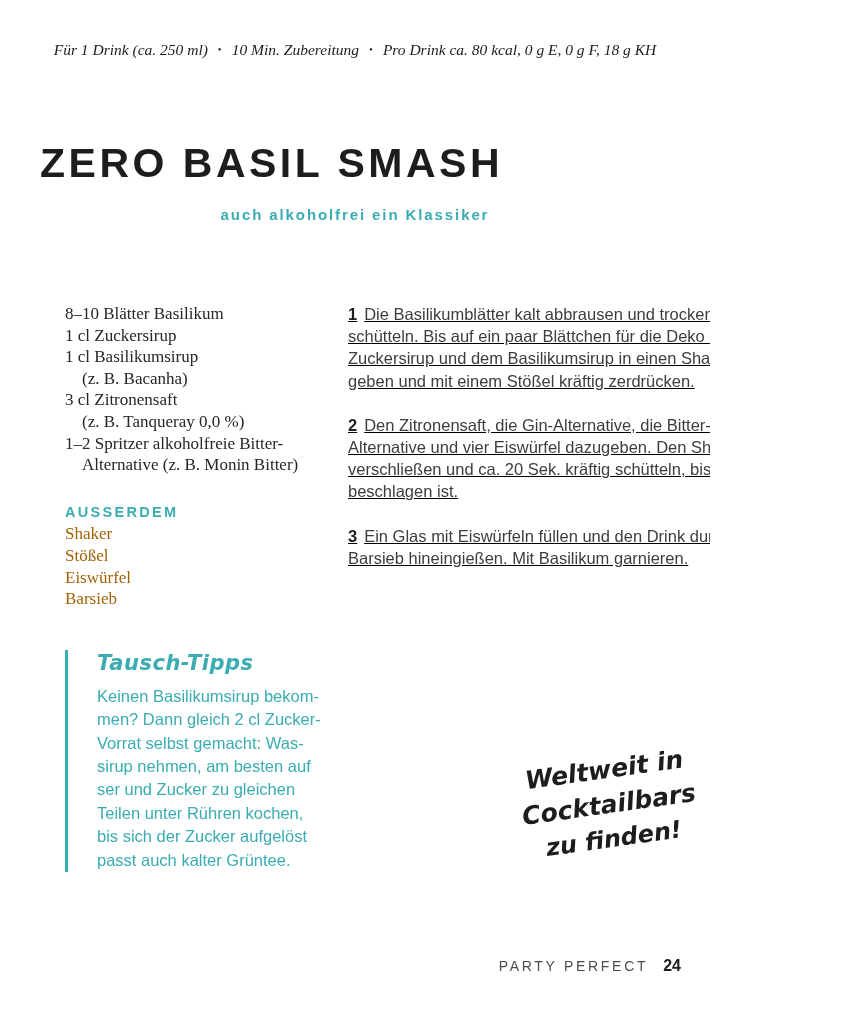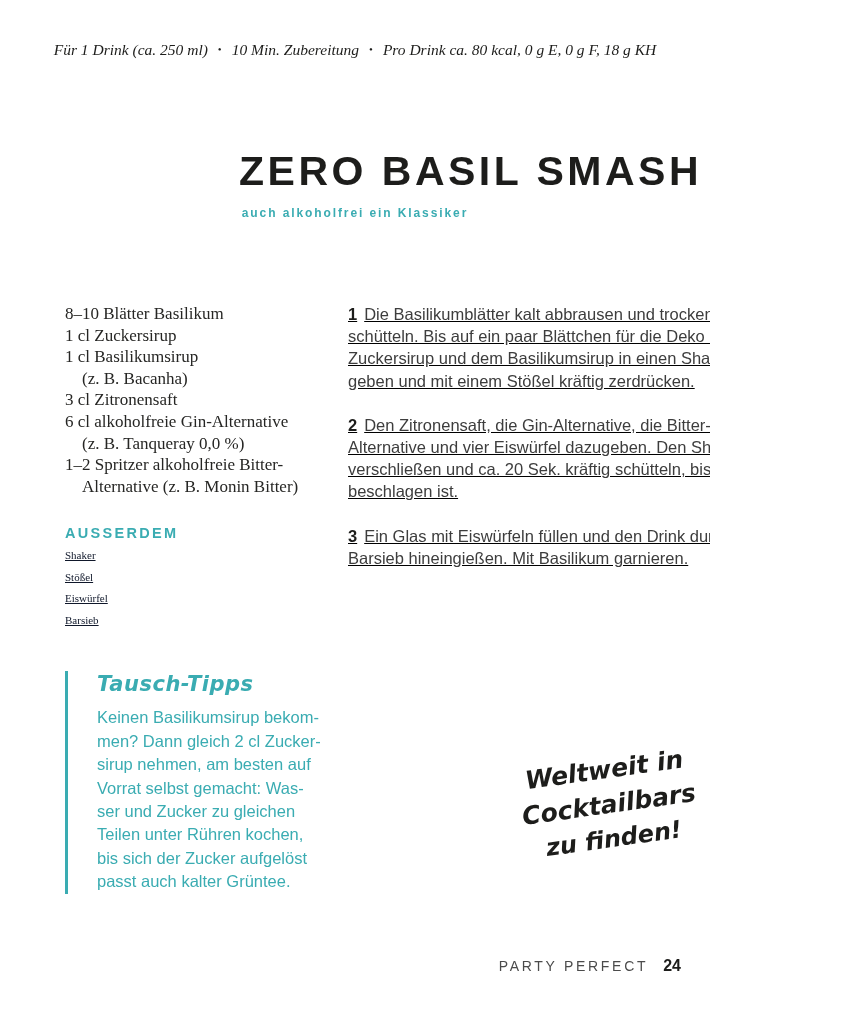--- a/index.html
+++ b/index.html
@@ -30,33 +30,34 @@
     font-style: normal;
     font-size: 11px;
     vertical-align: 2px;
     color: #1d1d1b;
   }
 
   
   .title {
     position: absolute;
     top: 140px; left: 0; right: 0;
-    margin: 8px;
-    text-align: right;
+    margin: 0;
+    text-align: left;
     font-size: 41px;
     font-weight: bold;
     letter-spacing: 3.5px;
     color: #1d1d1b;
     line-height: 46px;
+    padding-left: 40px;
   }
   .subtitle {
     position: absolute;
     top: 206px; left: 0; right: 0;
     text-align: center;
-    font-size: 12px;
+    font-size: 15px;
     font-weight: bold;
     letter-spacing: 1.9px;
     color: #3aacb2;
   }
 
   
   .left-col { position: absolute; left: 65px; top: 303px; width: 272px; }
   .ingredients {
     font-family: "Liberation Serif", serif;
     font-size: 17px;
@@ -68,24 +69,23 @@
   .equipment { margin-top: 26px; }
   .equipment-heading {
     font-size: 14.5px;
     font-weight: bold;
     letter-spacing: 2.3px;
     color: #3aacb2;
     line-height: 21.6px;
   }
   .equipment-item {
     font-family: "Liberation Serif", serif;
-    font-size: 11px;
+    font-size: 17px;
     line-height: 21.6px;
-    color: #0f172a;
-    text-decoration: underline;
+    color: #a16207;
   }
 
   .tip {
     margin-top: 40px;
     border-left: 3px solid #3aacb2;
     padding-left: 29px;
   }
   .tip-heading {
     font-family: "DejaVu Sans", sans-serif;
     font-style: italic;
@@ -160,40 +160,39 @@
   <h1 class="title">ZERO BASIL SMASH</h1>
   <div class="subtitle">auch alkoholfrei ein Klassiker</div>
 
   <div class="left-col">
     <div class="ingredients">
       <div class="ing">8–10 Blätter Basilikum</div>
       <div class="ing">1 cl Zuckersirup</div>
       <div class="ing">1 cl Basilikumsirup</div>
       <div class="ing indent">(z. B. Bacanha)</div>
       <div class="ing">3 cl Zitronensaft</div>
-      <div class="ing">6 cl alkoholfreie Gin-Alternative</div>
       <div class="ing indent">(z. B. Tanqueray 0,0 %)</div>
       <div class="ing">1–2 Spritzer alkoholfreie Bitter-</div>
       <div class="ing indent">Alternative (z. B. Monin Bitter)</div>
     </div>
 
     <div class="equipment">
       <div class="equipment-heading">AUSSERDEM</div>
       <div class="equipment-item">Shaker</div>
       <div class="equipment-item">Stößel</div>
       <div class="equipment-item">Eiswürfel</div>
       <div class="equipment-item">Barsieb</div>
     </div>
 
     <div class="tip">
       <div class="tip-heading">Tausch-Tipps</div>
       <div class="tip-line">Keinen Basilikumsirup bekom-</div>
       <div class="tip-line">men? Dann gleich 2 cl Zucker-</div>
+      <div class="tip-line">Vorrat selbst gemacht: Was-</div>
       <div class="tip-line">sirup nehmen, am besten auf</div>
-      <div class="tip-line">Vorrat selbst gemacht: Was-</div>
       <div class="tip-line">ser und Zucker zu gleichen</div>
       <div class="tip-line">Teilen unter Rühren kochen,</div>
       <div class="tip-line">bis sich der Zucker aufgelöst</div>
       <div class="tip-line">passt auch kalter Grüntee.</div>
     </div>
   </div>
 
   <div class="right-col">
     <p class="step"><span class="step-num">1</span><span>Die Basilikumblätter kalt abbrausen und trocken schütteln. Bis auf ein paar Blättchen für die Deko mit dem Zuckersirup und dem Basilikumsirup in einen Shaker geben und mit einem Stößel kräftig zerdrücken.</span></p>
     <p class="step"><span class="step-num">2</span><span>Den Zitronensaft, die Gin-Alternative, die Bitter-Alternative und vier Eiswürfel dazugeben. Den Shaker verschließen und ca. 20 Sek. kräftig schütteln, bis er ganz beschlagen ist.</span></p>

